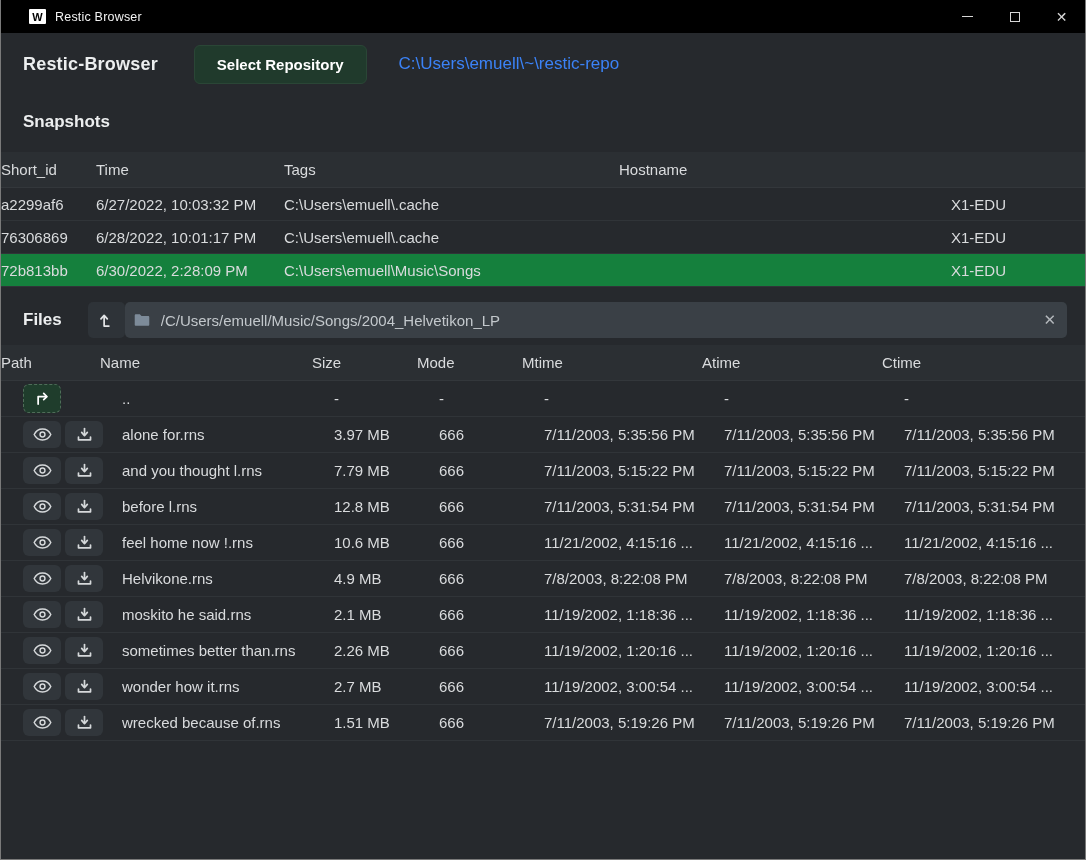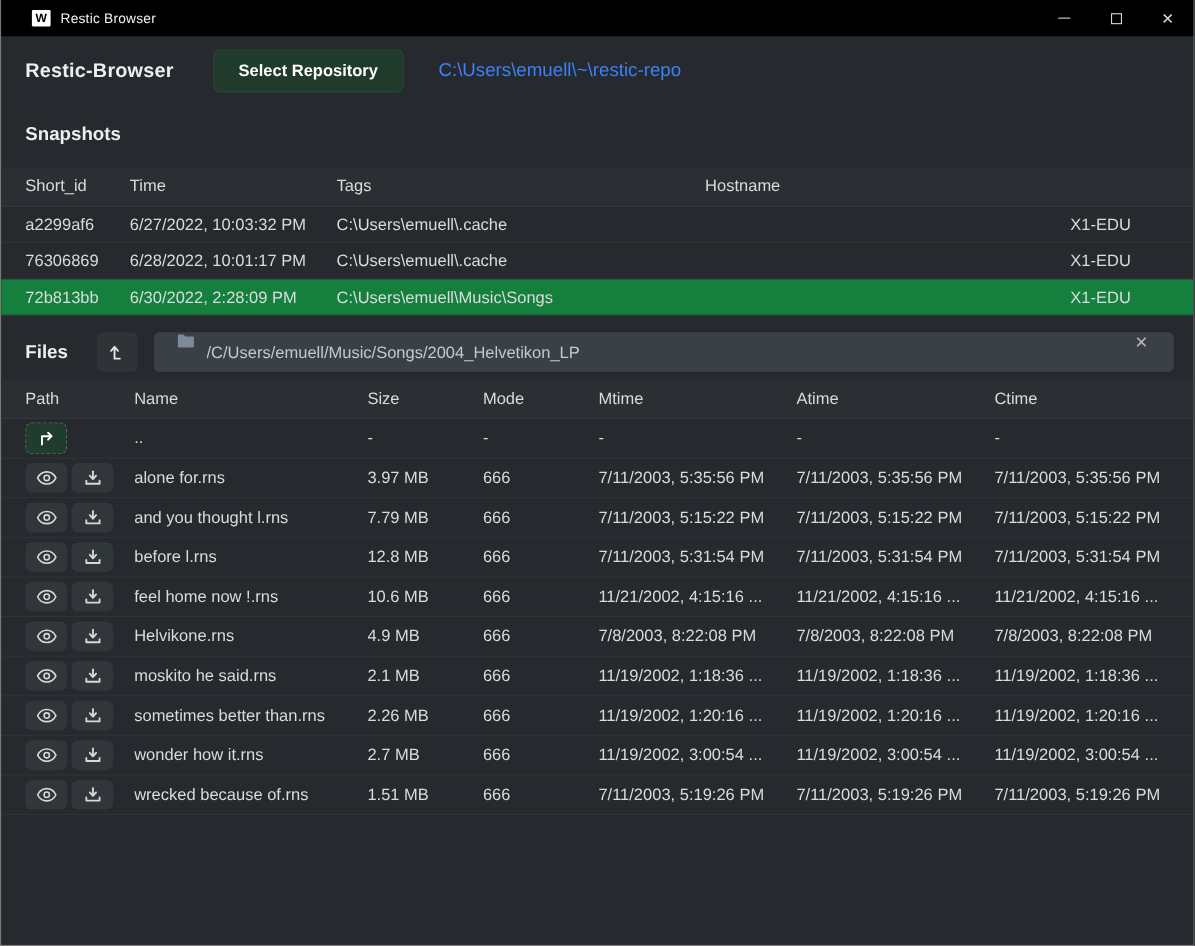--- a/index.html
+++ b/index.html
@@ -25,35 +25,35 @@
   .header{height:62px;display:flex;align-items:center;padding:0 22px;}
   .app-title{font-size:18px;font-weight:bold;color:#eceeef;letter-spacing:.2px;}
   .repo-btn{margin-left:36px;background:#203a2c;border:1px solid #2a4636;color:#fff;
     font-weight:bold;font-size:15px;padding:10px 22px;border-radius:6px;cursor:pointer;
     font-family:"Liberation Sans",sans-serif;}
   .repo-path{margin-left:32px;color:#3b82f6;font-size:17px;}
   
   .section-heading{font-size:17px;font-weight:bold;color:#eceeef;padding:17px 22px 20px;}
   
   .thead{background:#2b2f33;height:36px;display:grid;align-items:center;
-    padding-left:22px;color:#c5c9cc;font-size:15px;border-bottom:1px solid #33373b;}
+    color:#c5c9cc;font-size:15px;border-bottom:1px solid #33373b;}
   .snap-grid{grid-template-columns:95px 188px 335px 332px 1fr;}
   .file-grid{grid-template-columns:99px 212px 105px 105px 180px 180px 1fr;}
-  .snap-row{height:33px;display:grid;align-items:center;padding-left:22px;
+  .snap-row{height:33px;display:grid;align-items:center;
     grid-template-columns:95px 188px 335px 332px 1fr;font-size:15px;
     border-bottom:1px solid #303438;cursor:pointer;}
   .snap-row.selected{background:#15803d;}
   .cell{white-space:nowrap;overflow:hidden;text-overflow:ellipsis;padding-right:14px;color:#d9dbdd;}
   
   .files-bar{display:flex;align-items:center;padding:15px 18px 7px 22px;}
   .files-title{font-size:17px;font-weight:bold;color:#eceeef;text-align:center;}
   .levelup-btn{width:37px;height:36px;margin-left:26px;background:#2e3338;border:none;
     border-radius:5px;color:#e2e4e6;display:flex;align-items:center;justify-content:center;cursor:pointer;}
-  .path-wrap{flex:1;margin-left:15px;height:36px;background:#3a4046;border-radius:5px;
-    display:flex;padding:0 20px;}
+  .path-wrap{flex:1;margin-left:0;height:36px;background:#3a4046;border-radius:5px;
+    display:flex;align-items:center;padding:0 8px;}
   .folder-ico{flex:0 0 auto;display:flex;margin-right:10px;}
   .path-input{flex:1;background:transparent;border:none;outline:none;color:#c3c8cc;
     font-size:15px;font-family:"Liberation Sans",sans-serif;}
   .clear-x{color:#b4b8bc;font-size:15px;cursor:pointer;padding:0 3px;}
   
   .file-row{height:36px;display:grid;align-items:center;padding-left:22px;
     grid-template-columns:99px 212px 105px 105px 180px 180px 1fr;font-size:15px;
     border-bottom:1px solid #303438;}
   .chips{display:flex;gap:4px;align-items:center;}
   .chip{width:38px;height:27px;border:none;border-radius:6px;background:#31363b;

